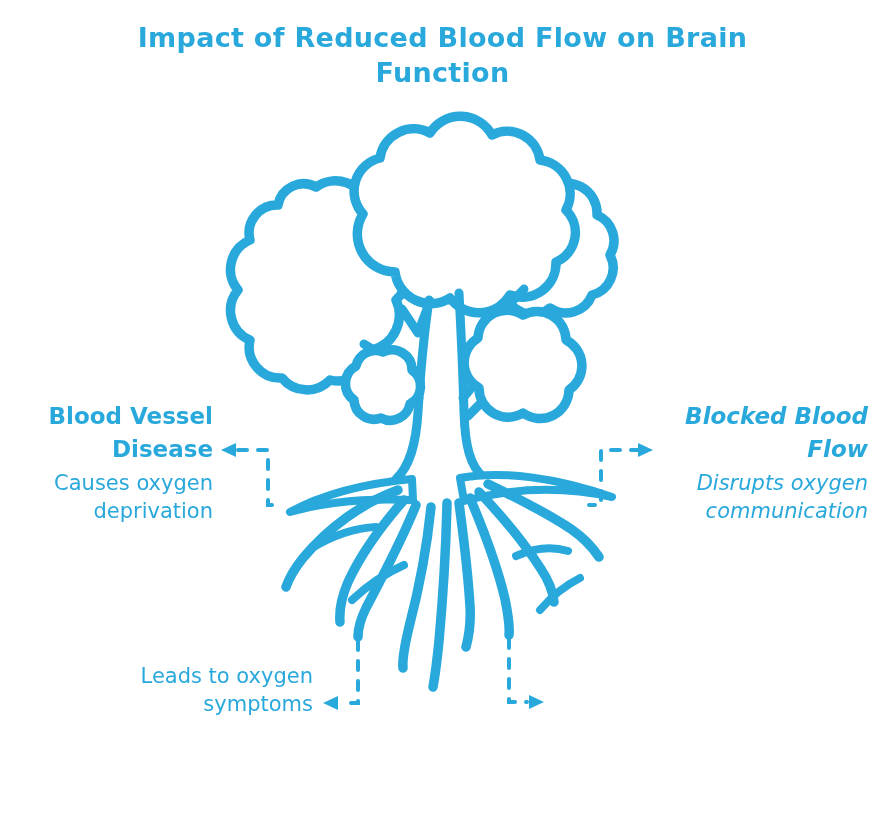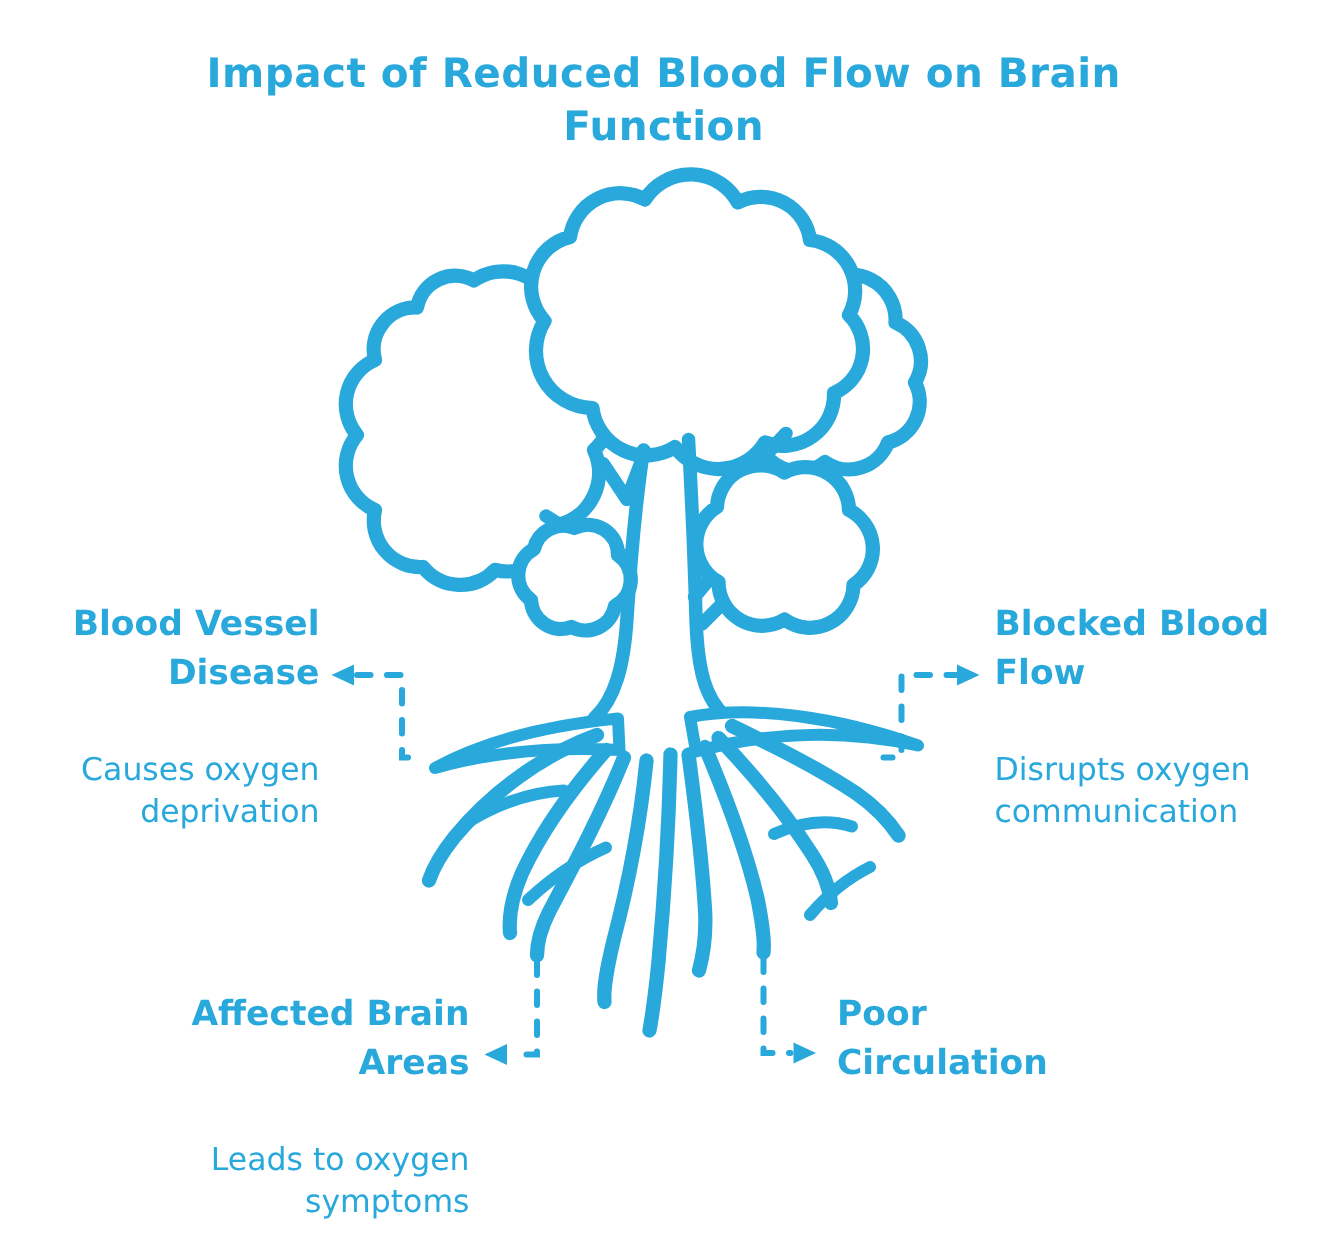--- a/index.html
+++ b/index.html
@@ -15,21 +15,21 @@
   .page-title {
     position: absolute;
     top: 20px; left: 0;
     width: 885px;
     text-align: center;
     font-size: 27px;
     font-weight: 700;
     line-height: 1.3;
     letter-spacing: 0.3px;
   }
-  .page-title .inner { max-width: 680px; margin: 12px auto; }
+  .page-title .inner { max-width: 680px; margin: 0 auto; }
 
   .tree-svg { position: absolute; inset: 0; }
 
   
   .cloud { fill: #ffffff; stroke: var(--accent); stroke-width: 9.5;
            stroke-linejoin: round; stroke-linecap: round; }
   .trunk { fill: none; stroke: var(--accent); stroke-width: 9;
            stroke-linejoin: round; stroke-linecap: round; }
   .rootOutline { fill: #ffffff; stroke: var(--accent); stroke-width: 8;
            stroke-linejoin: round; stroke-linecap: round; }
@@ -37,24 +37,24 @@
            stroke-linecap: round; }
   .rootAccent { fill: none; stroke: var(--accent); stroke-width: 8;
            stroke-linecap: round; }
   .connector { fill: none; stroke: var(--accent); stroke-width: 4;
            stroke-dasharray: 9 11; stroke-linecap: round; }
   .arrowhead { fill: var(--accent); stroke: none; }
 
   
   .node { position: absolute; }
   .node .label { font-size: 23px; font-weight: 700; line-height: 1.45; }
-  .node .desc  { font-size: 21px; font-weight: 400; line-height: 1.34; margin-top: 32px; }
+  .node .desc  { font-size: 21px; font-weight: 400; line-height: 1.34; margin-top: 2px; }
 
   .node-left  { text-align: right; }
-  .node-right { text-align: left; }
+  .node-right { text-align: right; font-style: italic; }
 
   #node-blood-vessel   { left: 23px;  top: 400px; width: 190px; }
   #node-blocked-blood  { left: 663px; top: 400px; width: 205px; }
   #node-affected-brain { left: 108px; top: 660px; width: 205px; }
   #node-poor-circ      { left: 558px; top: 660px; width: 155px; }
 </style>
 </head>
 <body>
 
 <div class="page-title">
@@ -122,19 +122,17 @@
   <div class="label">Blood Vessel Disease</div>
   <div class="desc">Causes oxygen deprivation</div>
 </div>
 
 <div class="node node-right" id="node-blocked-blood">
   <div class="label">Blocked Blood Flow</div>
   <div class="desc">Disrupts oxygen communication</div>
 </div>
 
 <div class="node node-left" id="node-affected-brain">
-  <div class="label">Affected Brain Areas</div>
   <div class="desc">Leads to oxygen symptoms</div>
 </div>
 
 <div class="node node-right" id="node-poor-circ">
-  <div class="label">Poor Circulation</div>
 </div>
 
 </body></html>

